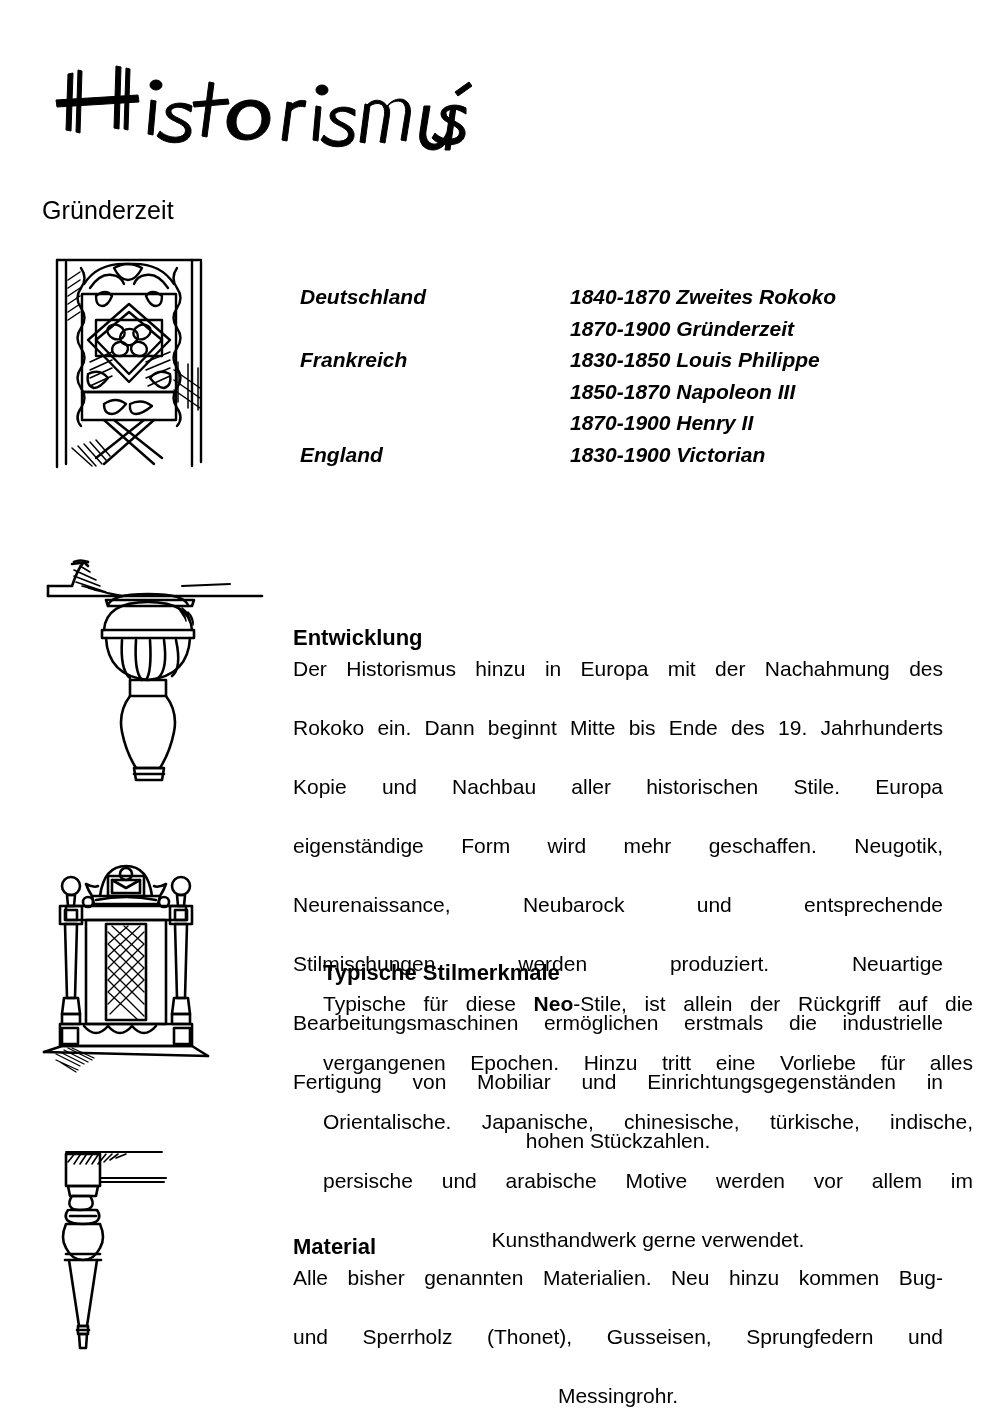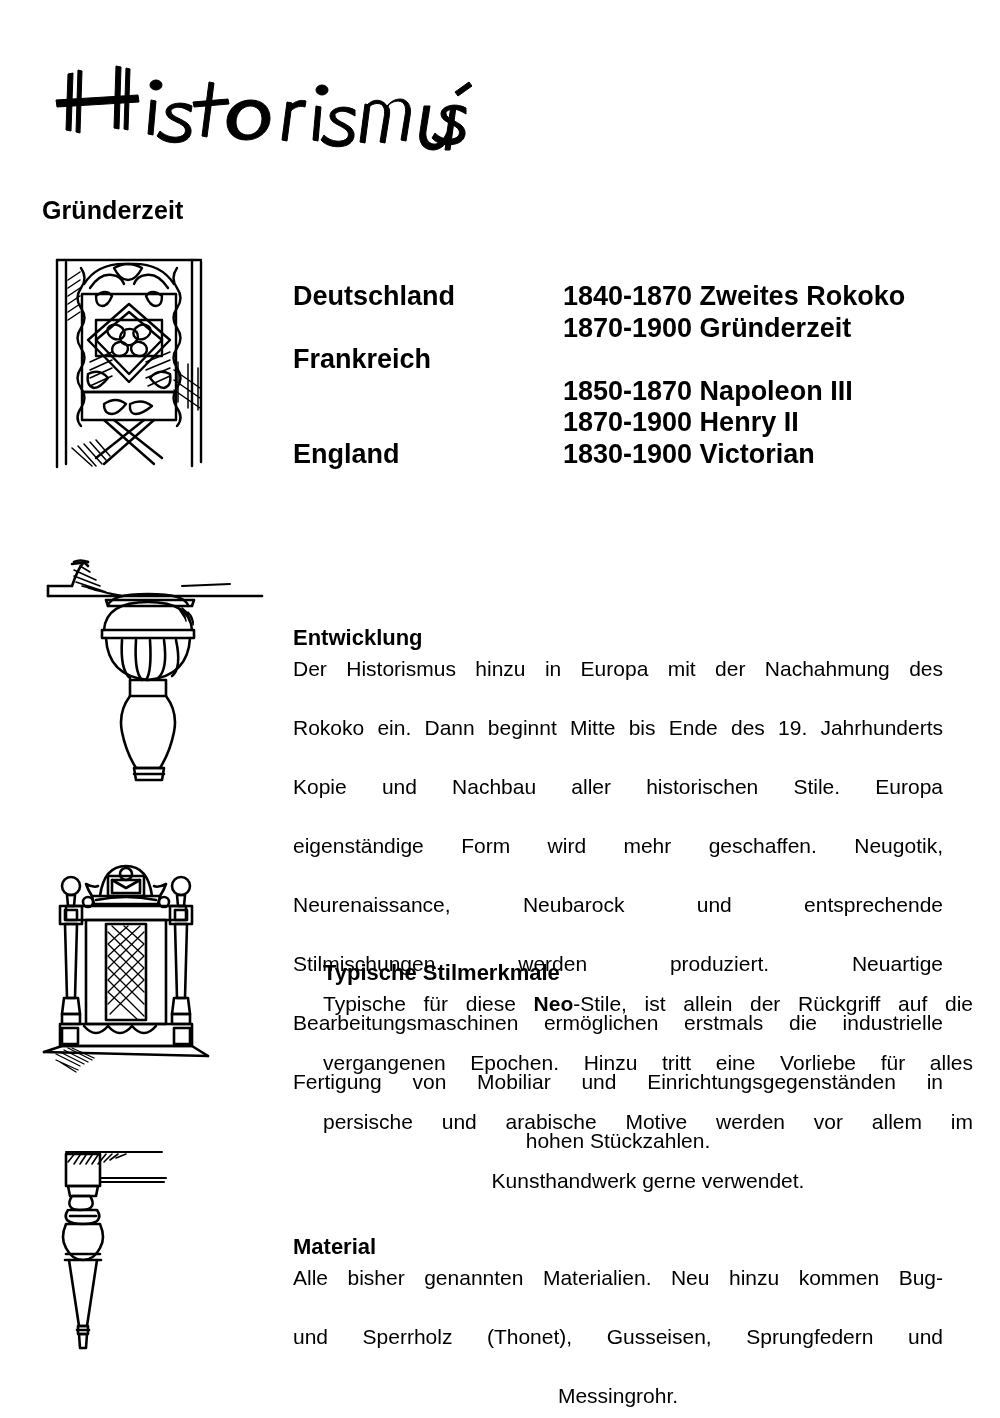--- a/index.html
+++ b/index.html
@@ -25,44 +25,45 @@
     height: 110px;
   }
   .page-title svg { display: block; }
 
   
   .subtitle {
     position: absolute;
     left: 42px;
     top: 196px;
     font-size: 25px;
-    font-weight: bold;
+    font-weight: normal;
     letter-spacing: 0.1px;
   }
 
   
   .illo {
     position: absolute;
   }
   .illo svg { display: block; }
 
   #illo-panel   { left: 44px;  top: 252px;  width: 170px; height: 230px; }
   #illo-lamp    { left: 44px;  top: 556px;  width: 230px; height: 232px; }
   #illo-mirror  { left: 26px;  top: 848px;  width: 200px; height: 232px; }
   #illo-leg     { left: 50px;  top: 1142px; width: 160px; height: 210px; }
 
   
   .period-table {
     position: absolute;
-    left: 293px;
+    left: 300px;
     top: 281px;
     width: 650px;
-    font-size: 27px;
+    font-size: 21px;
     font-weight: bold;
     line-height: 31.5px;
+    font-style: italic;
   }
   .period-row {
     display: flex;
   }
   .period-country {
     width: 270px;
     flex: 0 0 270px;
     white-space: nowrap;
   }
   .period-entry {
@@ -363,20 +364,21 @@
   <div class="period-row">
     <span class="period-country">Deutschland</span>
     <span class="period-entry">1840-1870 Zweites Rokoko</span>
   </div>
   <div class="period-row">
     <span class="period-country"></span>
     <span class="period-entry">1870-1900 Gründerzeit</span>
   </div>
   <div class="period-row">
     <span class="period-country">Frankreich</span>
+    <span class="period-entry">1830-1850 Louis Philippe</span>
   </div>
   <div class="period-row">
     <span class="period-country"></span>
     <span class="period-entry">1850-1870 Napoleon III</span>
   </div>
   <div class="period-row">
     <span class="period-country"></span>
     <span class="period-entry">1870-1900 Henry II</span>
   </div>
   <div class="period-row">
@@ -398,20 +400,21 @@
     <span class="just-line">Fertigung von Mobiliar und Einrichtungsgegenständen in</span>
     <span class="last-line">hohen Stückzahlen.</span>
   </p>
 </div>
 
 <div class="section" id="section-stilmerkmale">
   <h2 class="section-heading">Typische Stilmerkmale</h2>
   <p class="section-body">
     <span class="just-line" id="stil-line-0">Typische für diese <b>Neo</b>-Stile, ist allein der Rückgriff auf die</span>
     <span class="just-line">vergangenen Epochen. Hinzu tritt eine Vorliebe für alles</span>
+    <span class="just-line">Orientalische. Japanische, chinesische, türkische, indische,</span>
     <span class="just-line">persische und arabische Motive werden vor allem im</span>
     <span class="last-line">Kunsthandwerk gerne verwendet.</span>
   </p>
 </div>
 
 <div class="section" id="section-material">
   <h2 class="section-heading">Material</h2>
   <p class="section-body">
     <span class="just-line">Alle bisher genannten Materialien. Neu hinzu kommen Bug-</span>
     <span class="just-line">und Sperrholz (Thonet), Gusseisen, Sprungfedern und</span>

